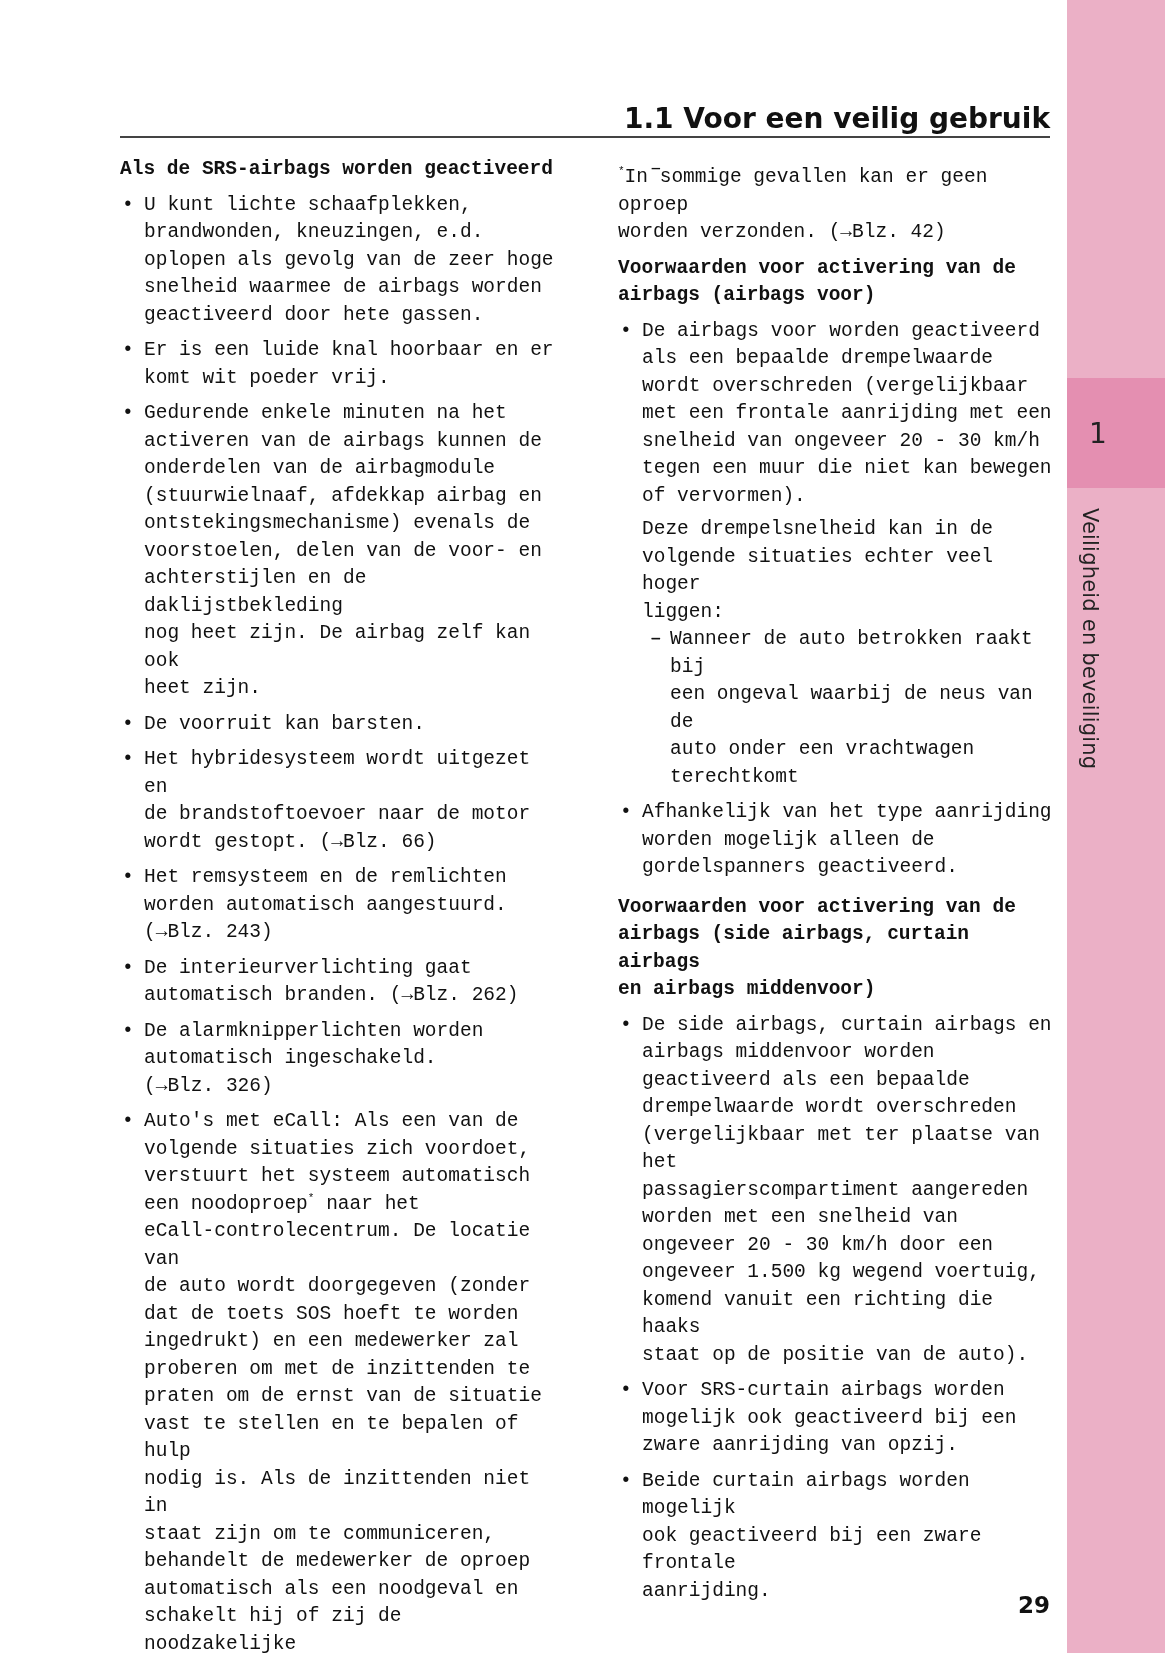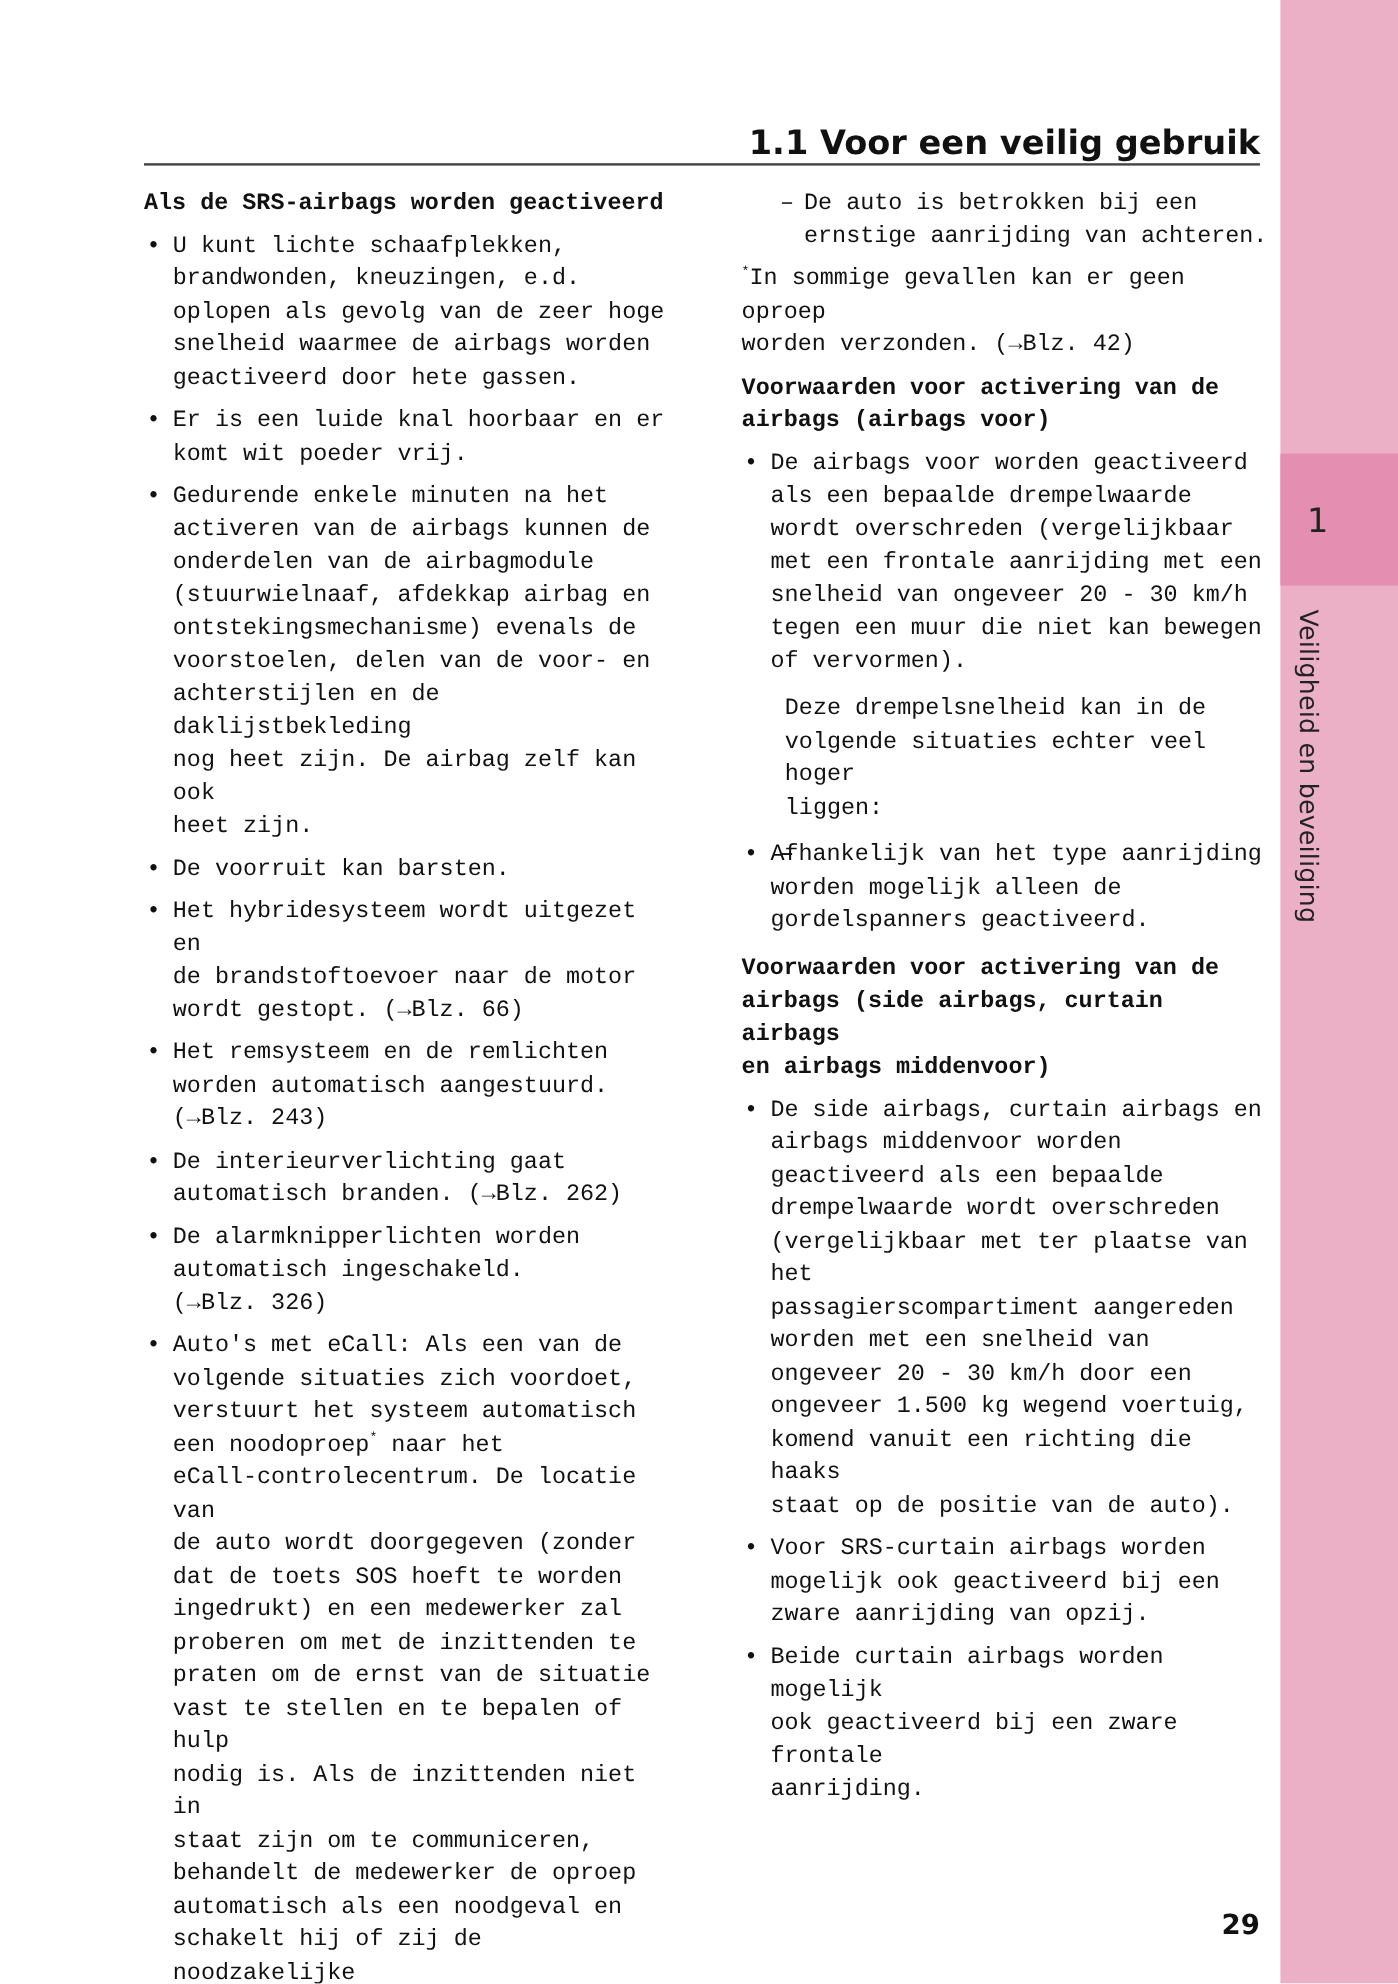--- a/index.html
+++ b/index.html
@@ -43,21 +43,21 @@
     }
     .col-left { left: 120px; width: 440px; }
     .col-right { left: 618px; width: 440px; }
     .heading { font-weight: bold; margin: 0 0 8px 0; white-space: pre-line; }
     .item { position: relative; padding-left: 24px; margin: 0 0 8px 0; }
     .bullet { position: absolute; left: 2px; top: 0; }
     .text { white-space: pre-line; display: block; }
     .sub { position: relative; padding-left: 52px; margin: 0; }
     .sub .dash { position: absolute; left: 32px; top: 0; }
     .plain { white-space: pre-line; margin: 0 0 8px 0; }
-    .indent-para { white-space: pre-line; margin: 12px; padding-left: 24px; }
+    .indent-para { white-space: pre-line; margin: 0; padding-left: 24px; }
     .sub-list { margin: 0 0 8px 0; }
     sup { font-size: 11px; line-height: 0; vertical-align: 8px; }
     .page-number {
       position: absolute; right: 115px; top: 1592px;
       font-family: "DejaVu Sans", sans-serif; font-weight: bold; font-size: 23px;
     }
   </style>
 </head>
 <body>
 
@@ -150,22 +150,20 @@
     <span class="text">Een airbag is geactiveerd.</span>
   </div>
   <div class="sub" style="padding-left:44px">
     <span class="dash" style="left:24px">–</span>
   </div>
 </div>
 
 <div class="col col-right">
   <div class="sub" style="margin-bottom:8px">
     <span class="dash">–</span>
-    <span class="text">De auto is betrokken bij een
-ernstige aanrijding van achteren.</span>
   </div>
 
   <p class="plain"><sup>*</sup><span>In sommige gevallen kan er geen oproep
 worden verzonden. (→Blz. 42)</span></p>
 
   <p class="heading">Voorwaarden voor activering van de
 airbags (airbags voor)</p>
 
   <div class="item" style="margin-bottom:6px">
     <span class="bullet">•</span>
@@ -179,20 +177,24 @@
   </div>
   <p class="indent-para">Deze drempelsnelheid kan in de
 volgende situaties echter veel hoger
 liggen:</p>
   <div class="sub-list">
     <div class="sub">
       <span class="dash">–</span>
     </div>
     <div class="sub">
       <span class="dash">–</span>
+      <span class="text">Wanneer de auto betrokken raakt bij
+een ongeval waarbij de neus van de
+auto onder een vrachtwagen
+terechtkomt</span>
     </div>
   </div>
   <div class="item" style="margin-bottom:12px">
     <span class="bullet">•</span>
     <span class="text">Afhankelijk van het type aanrijding
 worden mogelijk alleen de
 gordelspanners geactiveerd.</span>
   </div>
 
   <p class="heading">Voorwaarden voor activering van de

